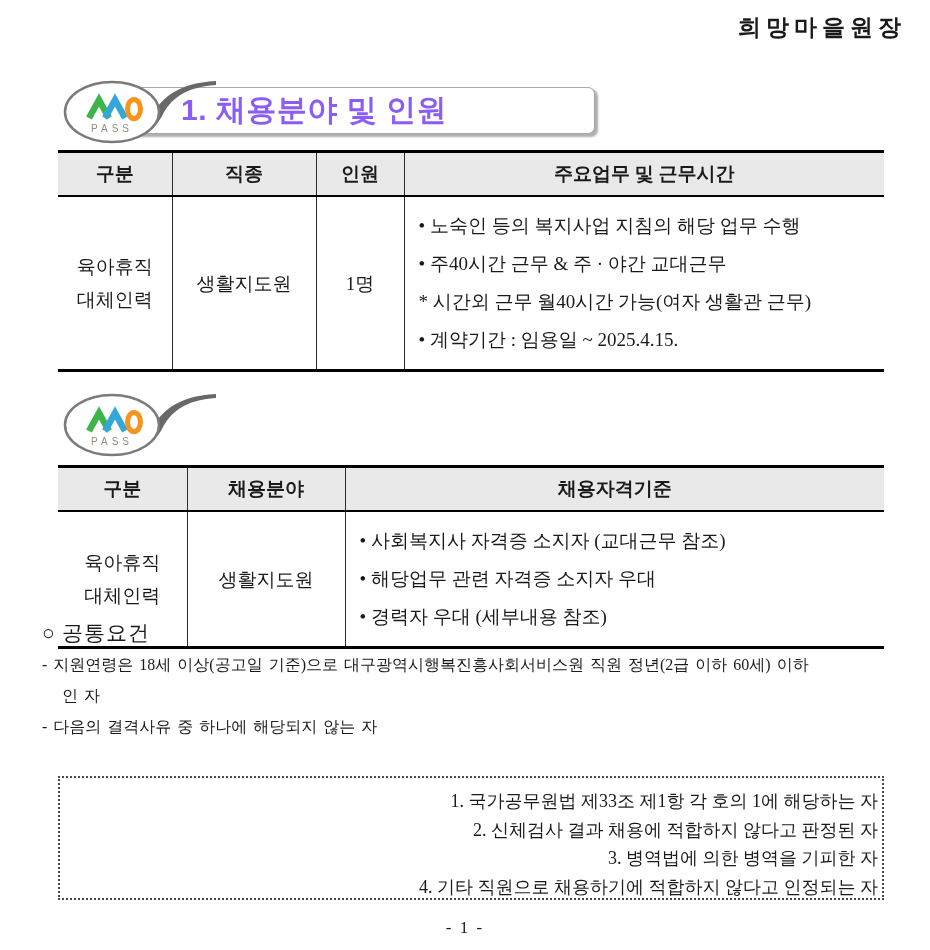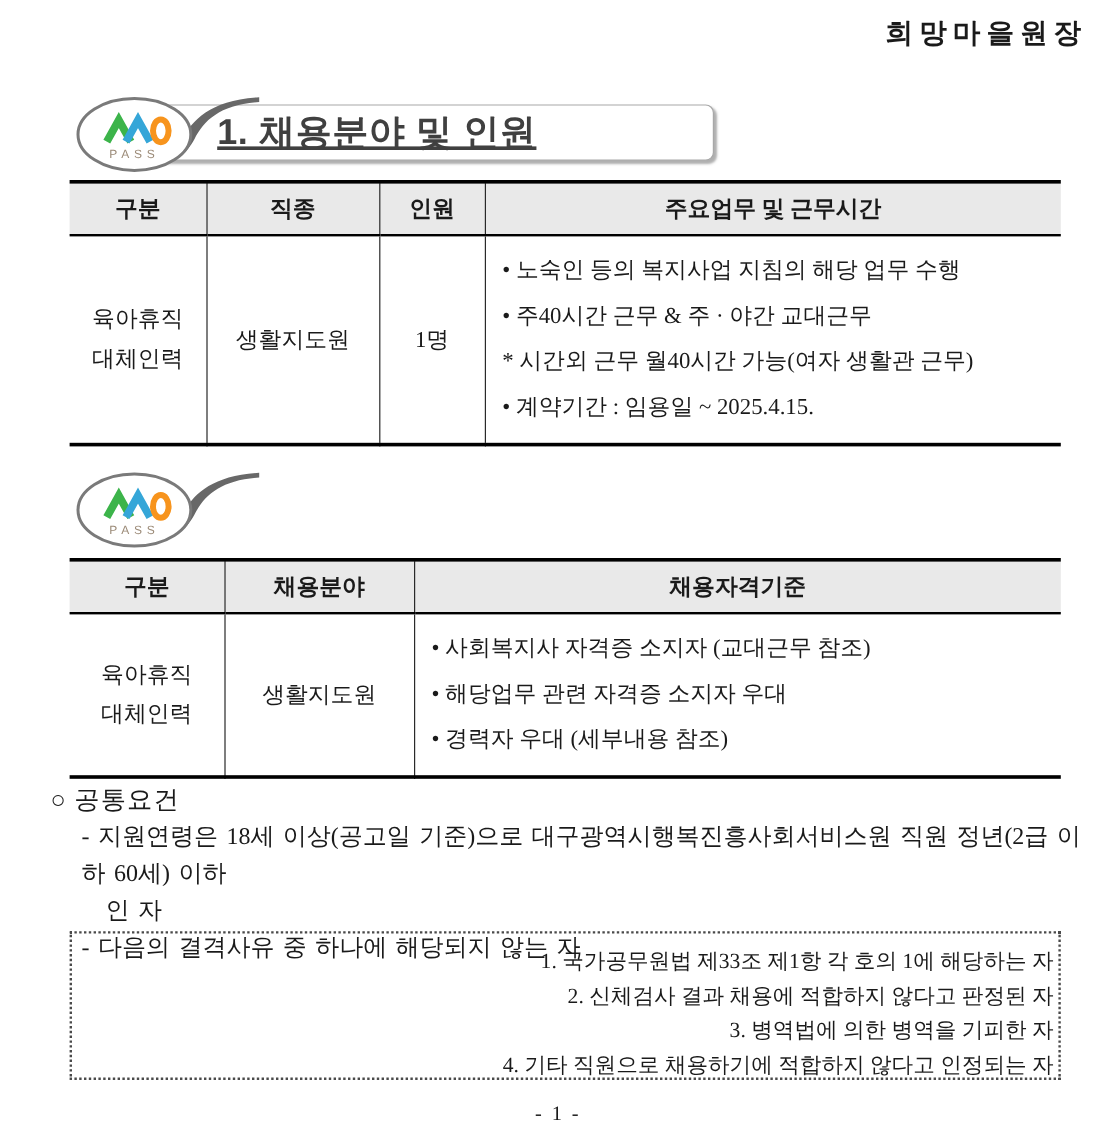--- a/index.html
+++ b/index.html
@@ -14,22 +14,22 @@
   
   .section-banner{ position:absolute; left:58px; height:64px; }
   .banner-box{
     position:absolute; left:45px; top:7px; height:47px;
     background:#ffffff; border:1.5px solid #a8a8a8; border-radius:7px;
     box-shadow:2.5px 2.5px 2px rgba(110,110,110,.55);
     display:flex; align-items:center;
   }
   .banner-title{
     font-family:"Liberation Sans","DejaVu Sans",sans-serif;
-    font-weight:bold; font-size:30px; color:#404040;
-    padding-left:77px; white-space:nowrap; letter-spacing:.5px;text-decoration:underline;
+    font-weight:bold; font-size:30px; color:#8b5cf6;
+    padding-left:77px; white-space:nowrap; letter-spacing:.5px;
   }
   .logo-svg{ position:absolute; left:0; top:0; }
 
   
   table.doc-table{
     position:absolute; left:58px; width:826px;
     border-collapse:collapse; table-layout:fixed;
     border-top:3px solid #000; border-bottom:3px solid #000;
     font-size:19px;
   }
@@ -39,23 +39,23 @@
   }
   table.doc-table td{ vertical-align:middle;margin-top:29px; }
   table.doc-table th + th, table.doc-table td + td{ border-left:1.5px solid #2a2a2a; }
   td.center-cell{ text-align:center; line-height:33px; font-size:19px; }
   td.list-cell{ padding:10px 6px 10px 14px; }
   .cell-line{ line-height:38px; white-space:nowrap; font-size:19px; }
   #table1 td{ height:152px; }
   #table2 td{ height:134px; }
 
   
-  .common{ position:absolute; left:42px; top:650px; width:866px; }
+  .common{ position:absolute; left:42px; top:617px; width:866px; }
   .common-heading{ font-size:21px; line-height:32px; letter-spacing:1px; }
-  .common-line{ font-size:20px; line-height:31px; word-spacing:2px;margin-left:26px; }
+  .common-line{ font-size:16px; line-height:31px; word-spacing:2px; }
   .common-line.indent{ padding-left:20px; }
 
   
   .dotted-box{
     position:absolute; left:58px; top:776px; width:826px; height:124px;
     border:2px dotted #4a4a4a; padding:9px 4px 0 16px;text-align:right;
   }
   .dotted-box .box-line{ font-size:18px; line-height:28.5px; white-space:nowrap; }
 
   .page-footer{

